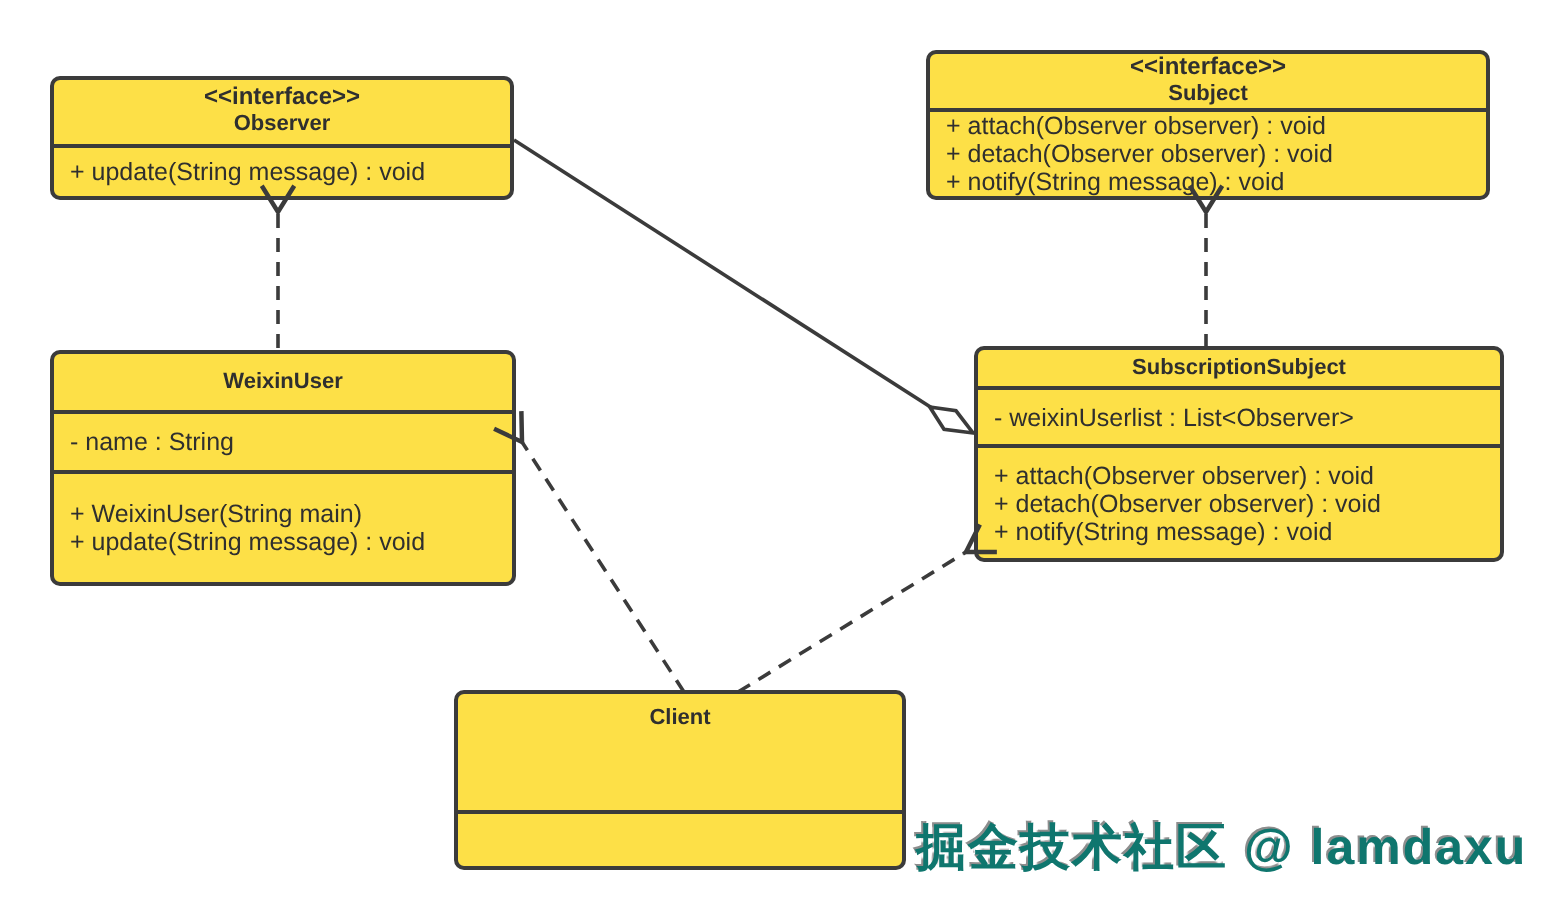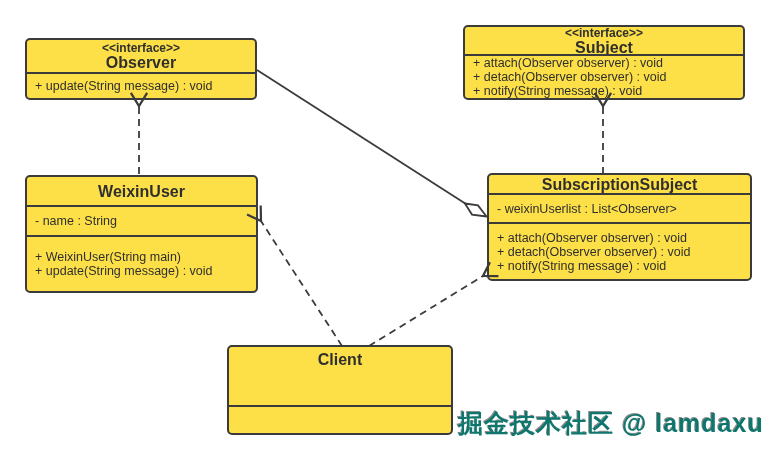--- a/index.html
+++ b/index.html
@@ -10,21 +10,21 @@
   .uml-box{
     position:absolute;box-sizing:border-box;background:#fde047;
     border:2px solid #3b3b3b;border-radius:5px;
     display:flex;flex-direction:column;
   }
   .uml-title{
     box-sizing:border-box;display:flex;flex-direction:column;
     align-items:center;justify-content:center;text-align:center;
   }
   .uml-stereotype{font-size:12px;font-weight:bold;line-height:13px;}
-  .uml-name{font-size:16px;font-weight:bold;line-height:15px;}
+  .uml-name{font-size:11px;font-weight:bold;line-height:15px;}
   .uml-sec{
     box-sizing:border-box;border-top:2px solid #3b3b3b;
     display:flex;flex-direction:column;justify-content:center;
     padding-left:8px;overflow:hidden;
   }
   .uml-member{font-size:12.5px;line-height:14px;white-space:nowrap;}
   #connector-layer{position:absolute;left:0;top:0;width:776px;height:460px;pointer-events:none;}
   #watermark{
     position:absolute;left:458px;top:407px;width:315px;
     font-size:25px;font-weight:bold;letter-spacing:1px;white-space:nowrap;

